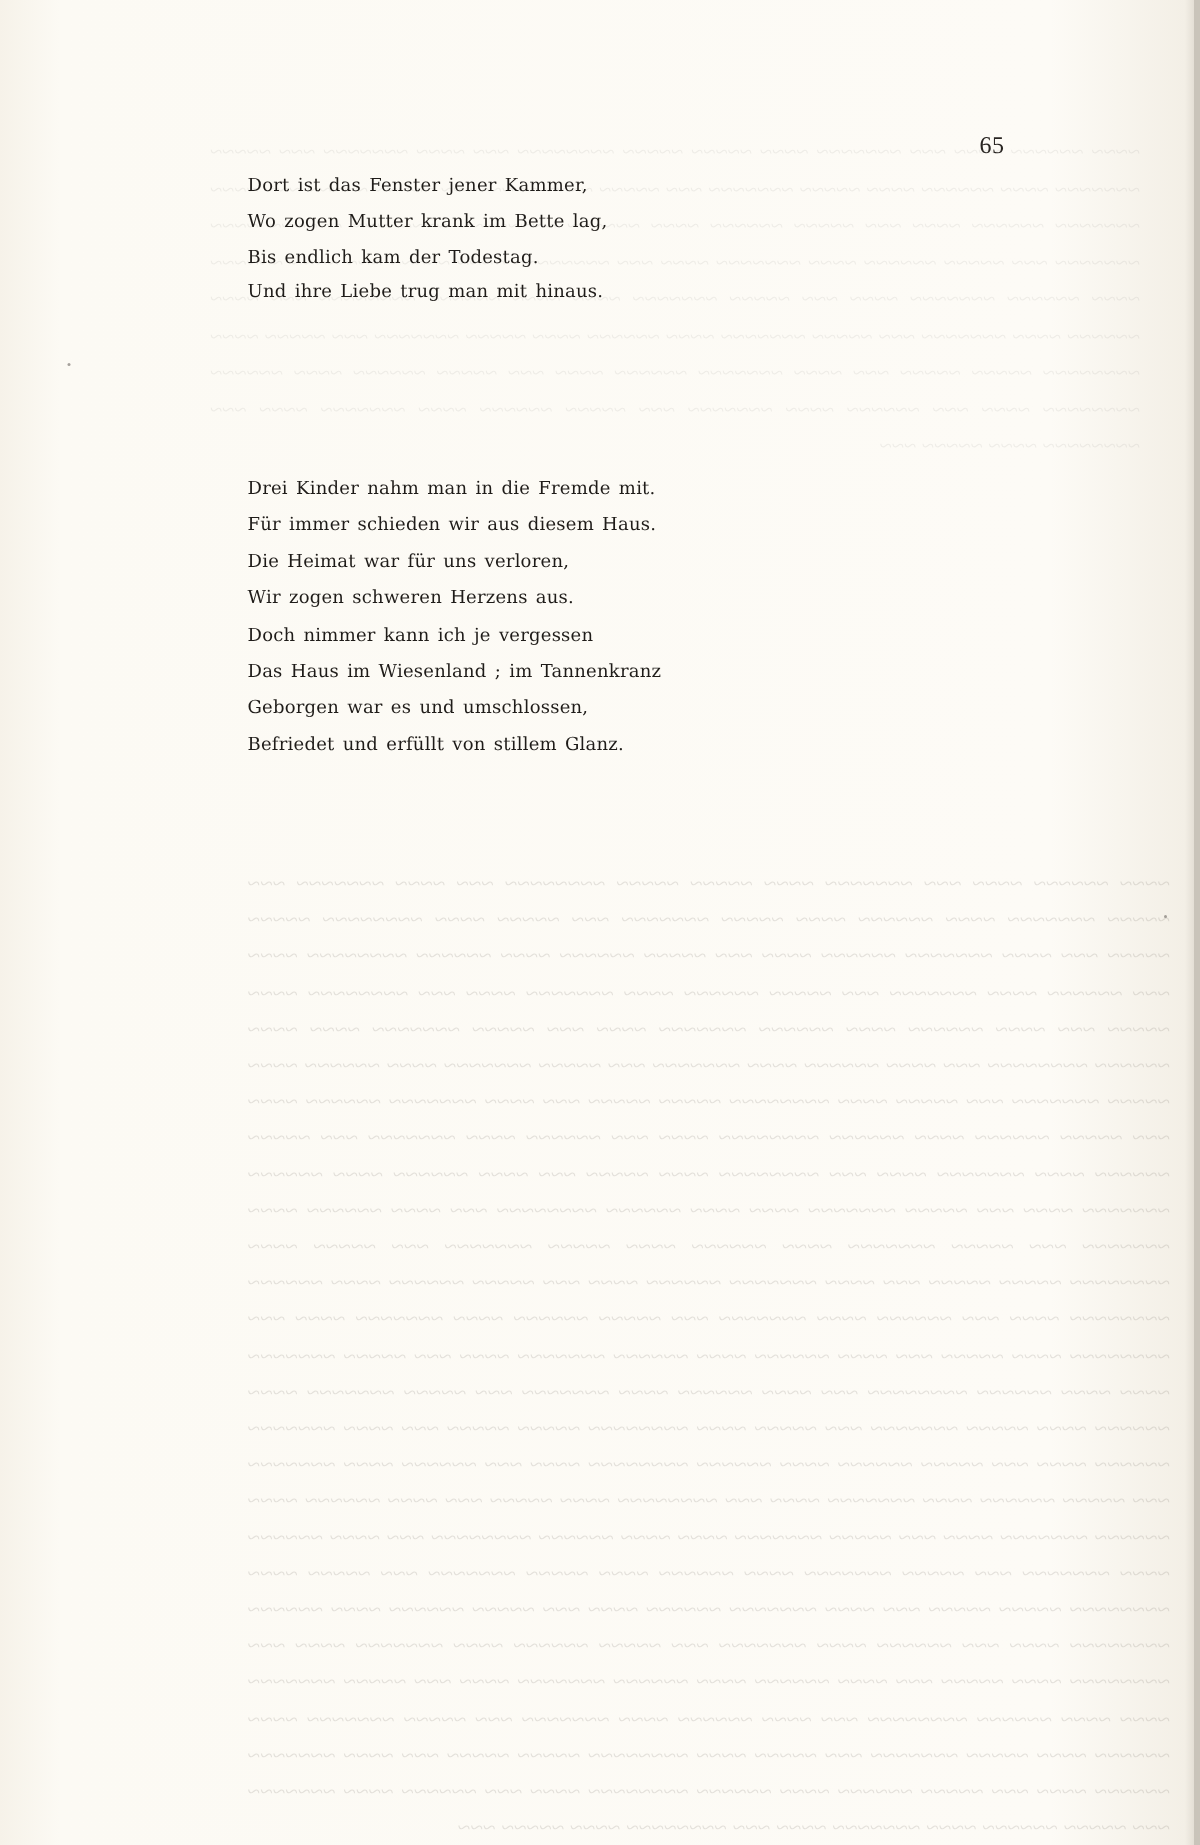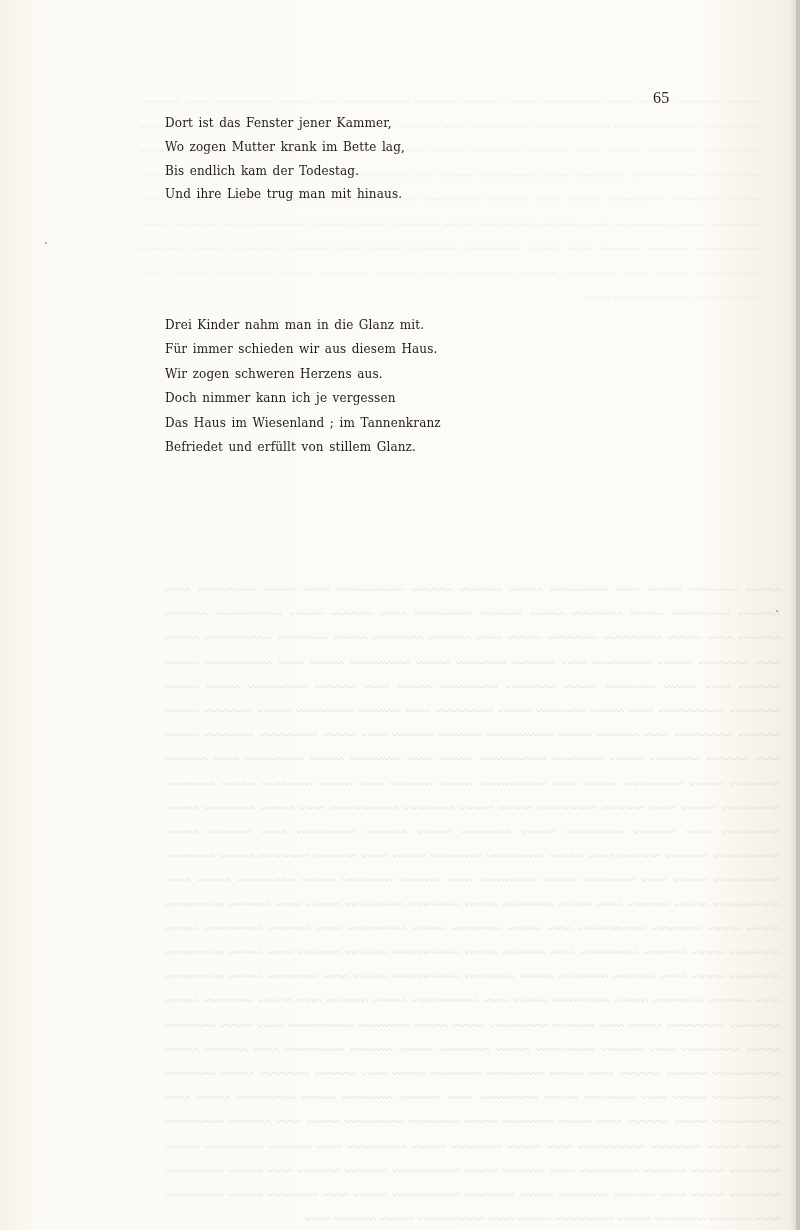--- a/index.html
+++ b/index.html
@@ -110,25 +110,27 @@
   <div class="page-number">65</div>
 
   <ul class="stanza stanza-1">
     <li class="verse">Dort ist das Fenster jener Kammer,</li>
     <li class="verse">Wo zogen Mutter krank im Bette lag,</li>
     <li class="verse">Bis endlich kam der Todestag.</li>
     <li class="verse">Und ihre Liebe trug man mit hinaus.</li>
   </ul>
 
   <ul class="stanza stanza-2">
-    <li class="verse">Drei Kinder nahm man in die Glanz mit.</li>
+    <li class="verse">Drei Kinder nahm man in die Fremde mit.</li>
     <li class="verse">Für immer schieden wir aus diesem Haus.</li>
+    <li class="verse">Die Heimat war für uns verloren,</li>
     <li class="verse">Wir zogen schweren Herzens aus.</li>
     <li class="verse">Doch nimmer kann ich je vergessen</li>
     <li class="verse">Das Haus im Wiesenland ; im Tannenkranz</li>
+    <li class="verse">Geborgen war es und umschlossen,</li>
     <li class="verse">Befriedet und erfüllt von stillem Glanz.</li>
   </ul>
 
   <span class="speck" style="left:45px; top:242px;"></span>
   <span class="speck" style="left:776px; top:610px;"></span>
 
   <div class="right-edge"></div>
 </div>
 
 </body></html>

